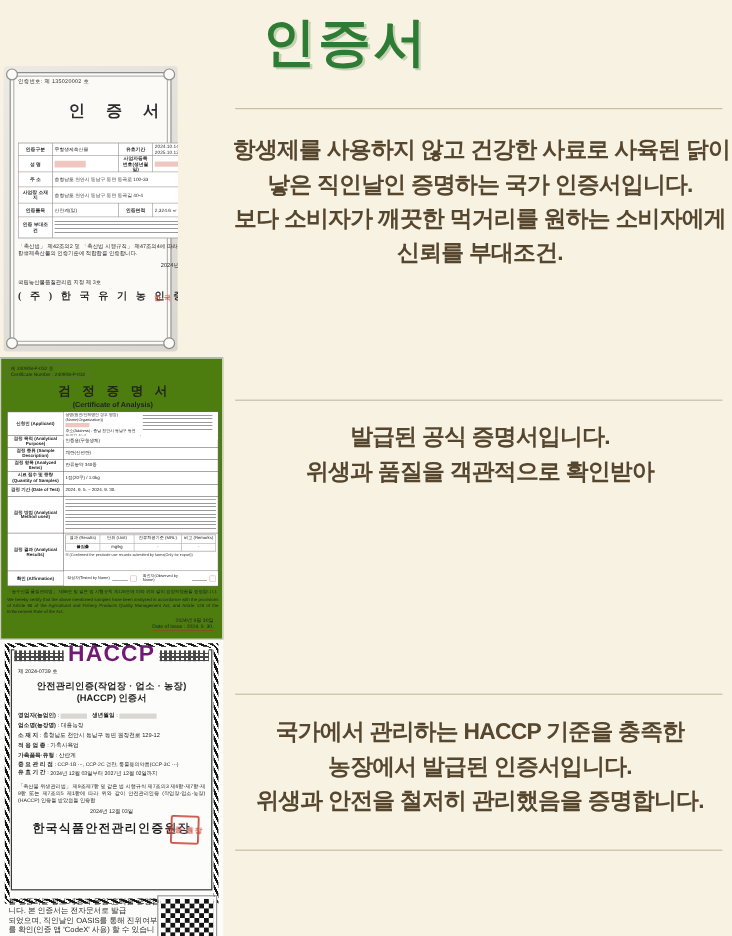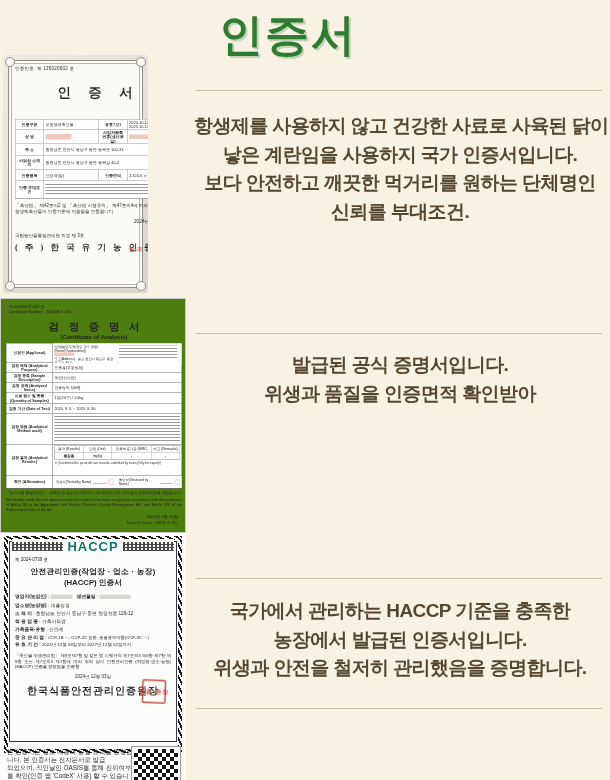--- a/index.html
+++ b/index.html
@@ -95,21 +95,21 @@
   #cert3{left:0;top:533px;width:186px;height:247px;background:#fcfcfa}
   #cert3 .frame3{position:absolute;left:4px;top:3px;right:4px;height:209px;
     border:4px solid #222;
     border-image:repeating-linear-gradient(45deg,#161616 0 3px,#fcfcfa 3px 6px) 8;}
   #cert3 .frame3-inner{position:absolute;left:9px;top:8px;right:9px;height:199px;border:1px solid #3a3a3a}
   .haccp-band{position:absolute;left:12px;top:6px;right:12px;height:14px;
     display:flex;align-items:center;gap:4px;background:#fcfcfa;z-index:2}
   .orn{flex:1;height:9px;opacity:.8;
     background:repeating-linear-gradient(90deg,#1d1d1d 0 2px,transparent 2px 4px),
                repeating-linear-gradient(0deg,#1d1d1d 0 1px,transparent 1px 3px)}
-  .haccp-word{font-size:13px;font-weight:900;letter-spacing:1px;color:#0f766e}
+  .haccp-word{font-size:19px;font-weight:900;letter-spacing:1px;color:#701a75}
   #cert3 .s2{left:15px;top:23px;width:312px;height:372px;color:#1e1e1e;z-index:3}
   .c3-num{font-size:9px}
   .c3-t1{margin-top:8px;text-align:center;font-size:15.5px;font-weight:800;letter-spacing:.5px}
   .c3-t2{text-align:center;font-size:15.5px;font-weight:800}
   .c3-fields{margin-top:10px;font-size:9.5px;line-height:16.5px}
   .c3-row{display:flex;align-items:center;white-space:nowrap}
   .c3-row b{font-weight:700}
   .c3-state{margin-top:9px;font-size:8.6px;line-height:11.5px;text-align:justify}
   .c3-date{margin-top:6px;text-align:center;font-size:9px}
   .c3-issuer{position:relative;margin-top:8px;text-align:center;font-size:20px;
@@ -126,28 +126,28 @@
 
 <div class="abs" id="page-title">인증서</div>
 
 <div class="abs divider" style="top:90px"></div>
 <div class="abs divider" style="top:333px"></div>
 <div class="abs divider" style="top:578px"></div>
 <div class="abs divider" style="top:708px"></div>
 
 <div class="abs desc" style="top:112px">
   <div>항생제를 사용하지 않고 건강한 사료로 사육된 닭이</div>
-  <div>낳은 계란임을 사용하지 국가 인증서입니다.</div>
-  <div>보다 안전하고 깨끗한 먹거리를 원하는 단체명인</div>
+  <div>낳은 직인날인 증명하는 국가 인증서입니다.</div>
+  <div>보다 소비자가 깨끗한 먹거리를 원하는 소비자에게</div>
   <div>신뢰를 부대조건.</div>
 </div>
 
 <div class="abs desc" style="top:351px">
   <div>발급된 공식 증명서입니다.</div>
-  <div>위생과 품질을 인증면적 확인받아</div>
+  <div>위생과 품질을 객관적으로 확인받아</div>
 </div>
 
 <div class="abs desc" style="top:597px">
   <div>국가에서 관리하는 HACCP 기준을 충족한</div>
   <div>농장에서 발급된 인증서입니다.</div>
   <div>위생과 안전을 철저히 관리했음을 증명합니다.</div>
 </div>
 
 <div class="cert" id="cert1">
   <div class="frame"></div>

